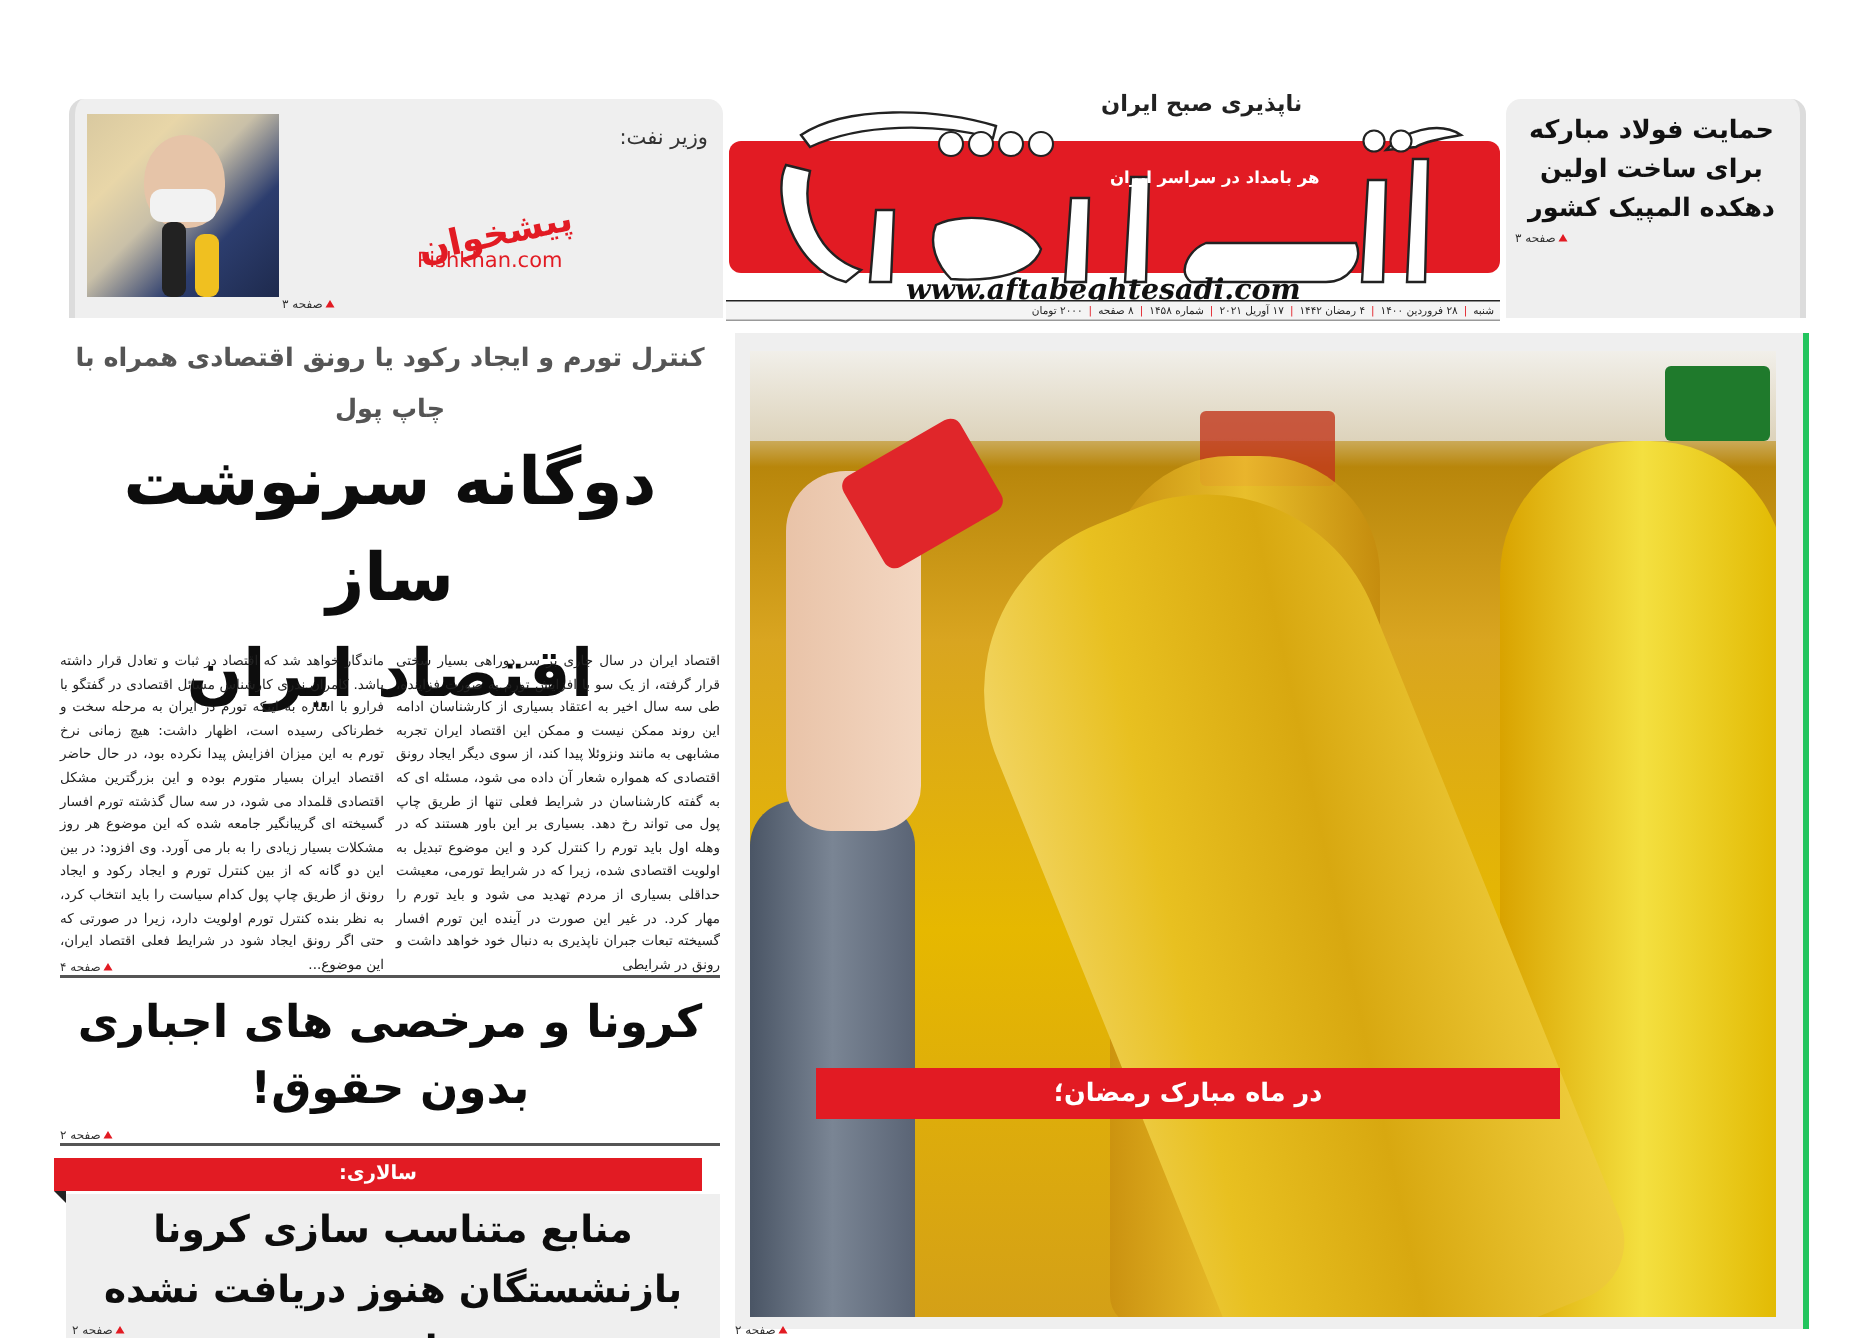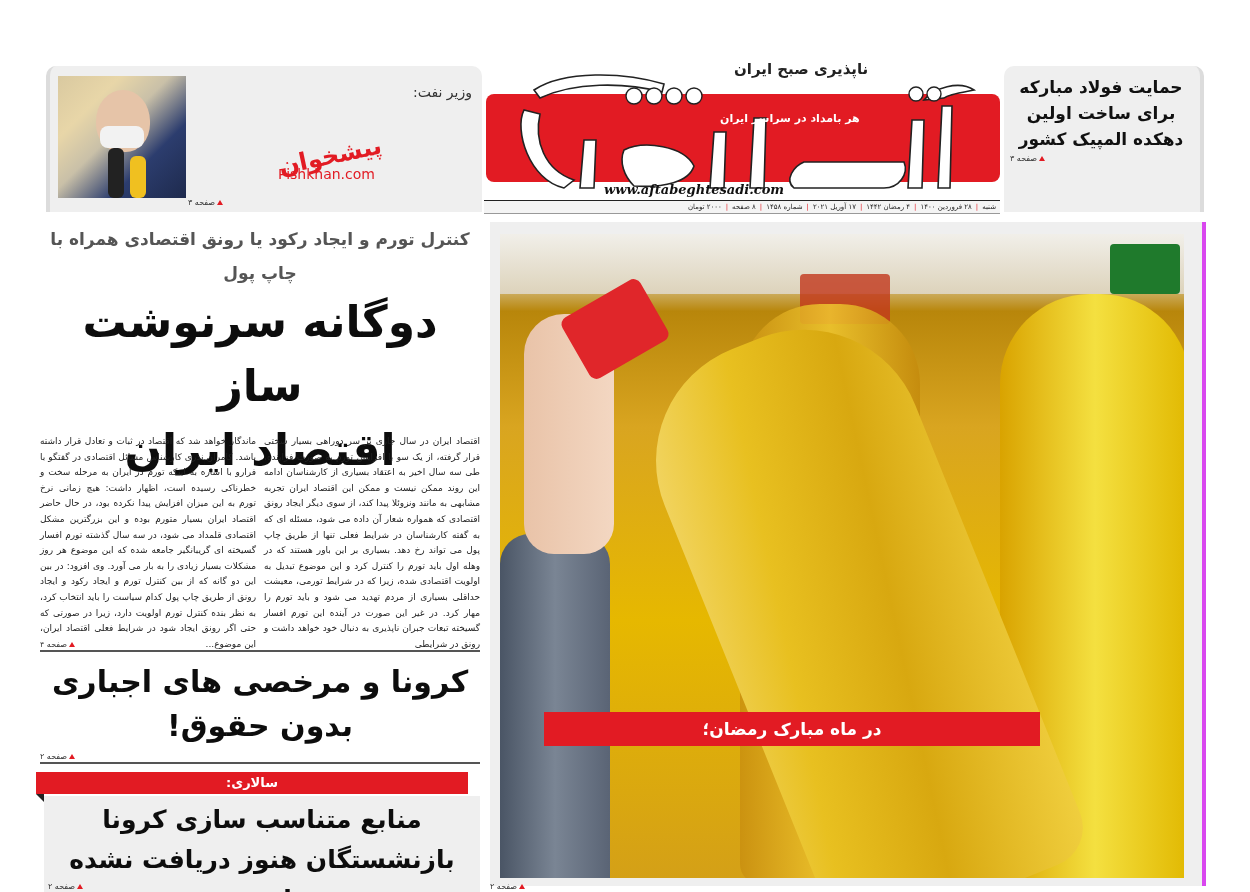--- a/index.html
+++ b/index.html
@@ -27,24 +27,24 @@
     position: absolute; left: 2px; top: 38px; width: 514px; height: 88px;
     background: #e21b23; border-radius: 8px;
   }
   .mast-logo {
     position: absolute; left: 20px; top: 14px; width: 490px; height: 130px;
   }
   .mast-tagline-top {
     position: absolute; left: 250px; top: 4px; font-size: 15px; font-weight: bold; color: #222;
   }
   .mast-tagline-inner {
-    position: absolute; left: 236px; top: 56px; font-size: 11px; font-weight: bold; color: #fff;
+    position: absolute; left: 256px; top: 56px; font-size: 11px; font-weight: bold; color: #fff;
   }
   .mast-url {
-    position: absolute; left: 120px; top: 126px; font-family: "DejaVu Serif", serif; font-style: italic; font-weight: bold; font-size: 13px; color: #111; direction: ltr;
+    position: absolute; left: 120px; top: 126px; font-family: "DejaVu Serif", serif; font-style: italic; font-weight: bold; font-size: 19px; color: #111; direction: ltr;
   }
   .mast-dateline {
     position: absolute; left: 484px; top: 200px; width: 516px; height: 14px;
     border-top: 1.5px solid #222; border-bottom: 1px solid #999;
     background: #f4f4f4; font-size: 7px; line-height: 12px; padding-right: 4px; color: #222;
     display: flex; gap: 4px; white-space: nowrap; overflow: hidden;
   }
   .mast-dateline span.sep { color: #e21b23; }
 
   
@@ -84,21 +84,21 @@
   .corona .page-ref { position: absolute; top: 92px; left: 0; }
 
   
   .salari-bar { left: 36px; top: 772px; width: 432px; height: 22px; background: #e21b23; color: #fff; font-size: 13px; font-weight: bold; text-align: center; line-height: 22px; }
   .salari-fold { left: 36px; top: 794px; width: 0; height: 0; border-top: 8px solid #222; border-left: 8px solid transparent; }
   .salari { left: 44px; top: 796px; width: 436px; height: 96px; background: #efefef; }
   .salari .title { font-size: 25px; font-weight: bold; text-align: center; line-height: 40px; color: #0d0d0d; padding-top: 4px; }
   .salari .page-ref { position: absolute; left: 4px; top: 86px; }
 
   
-  .main-frame { left: 490px; top: 222px; width: 716px; height: 664px; background: #efefef; border-right: 4px solid #d946ef; }
+  .main-frame { left: 490px; top: 222px; width: 716px; height: 664px; background: #efefef; border-right: 4px solid #22c55e; }
   .main-photo {
     position: absolute; left: 10px; top: 12px; width: 684px; height: 644px; overflow: hidden;
     background: linear-gradient(180deg, #e9e6e0 0%, #e2d6b8 6%, #b8860b 12%, #d9a520 30%, #e6b800 60%, #d4a017 100%);
   }
   .main-photo .shelf { position: absolute; left: 0; top: 0; width: 684px; height: 60px; background: linear-gradient(180deg, #f1efe9, #ddd3bb); }
   .main-photo .bottle-back1 { position: absolute; left: 240px; top: 70px; width: 180px; height: 580px; border-radius: 80px 80px 20px 20px; background: linear-gradient(90deg, #c98f10, #f0c830, #c48a0c); opacity: .85; }
   .main-photo .bottle-back2 { position: absolute; left: 500px; top: 60px; width: 190px; height: 590px; border-radius: 90px 90px 20px 20px; background: linear-gradient(90deg, #d9a300, #f4e040, #e1b800); }
   .main-photo .cap-green { position: absolute; left: 610px; top: 10px; width: 70px; height: 50px; background: #1f7a2c; border-radius: 4px; }
   .main-photo .cap-red-back { position: absolute; left: 300px; top: 40px; width: 90px; height: 50px; background: #c2371c; border-radius: 4px; opacity: .8; }
   .main-photo .bottle-main { position: absolute; left: 110px; top: 110px; width: 270px; height: 600px; border-radius: 120px 120px 40px 40px; background: linear-gradient(100deg, #f3d76a 0%, #e8c020 30%, #d8a810 60%, #f1d040 100%); transform: rotate(-22deg); transform-origin: top center; }

